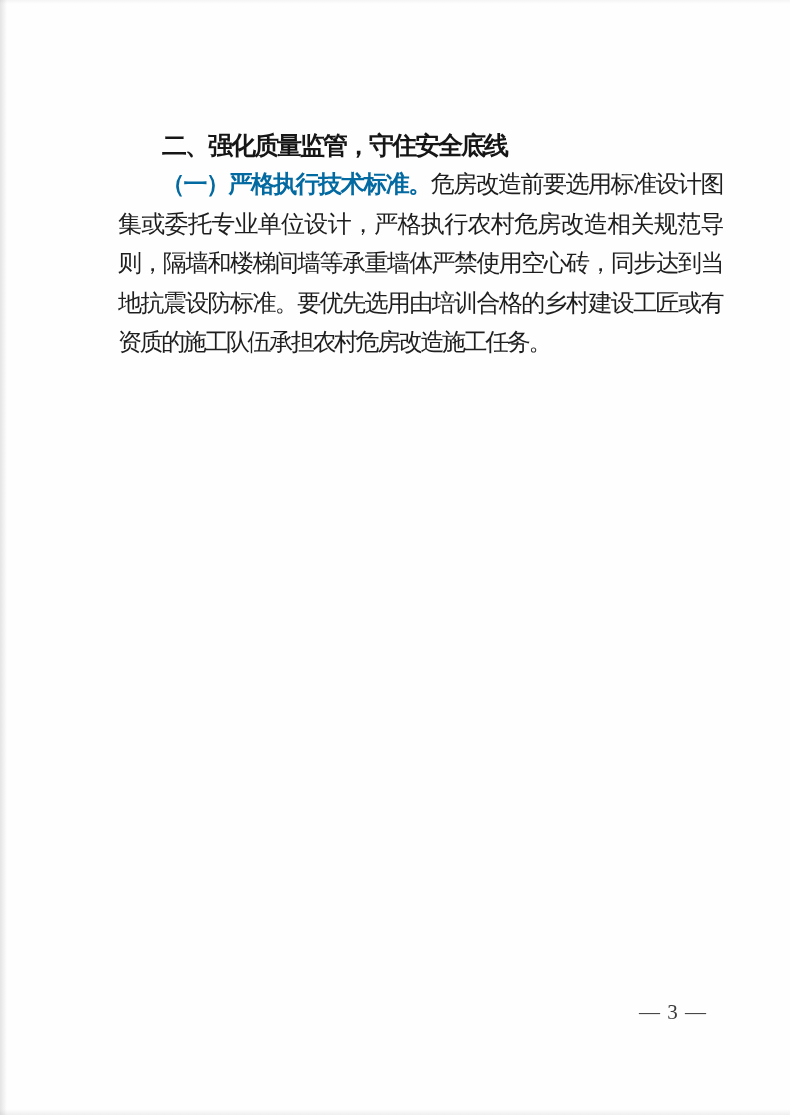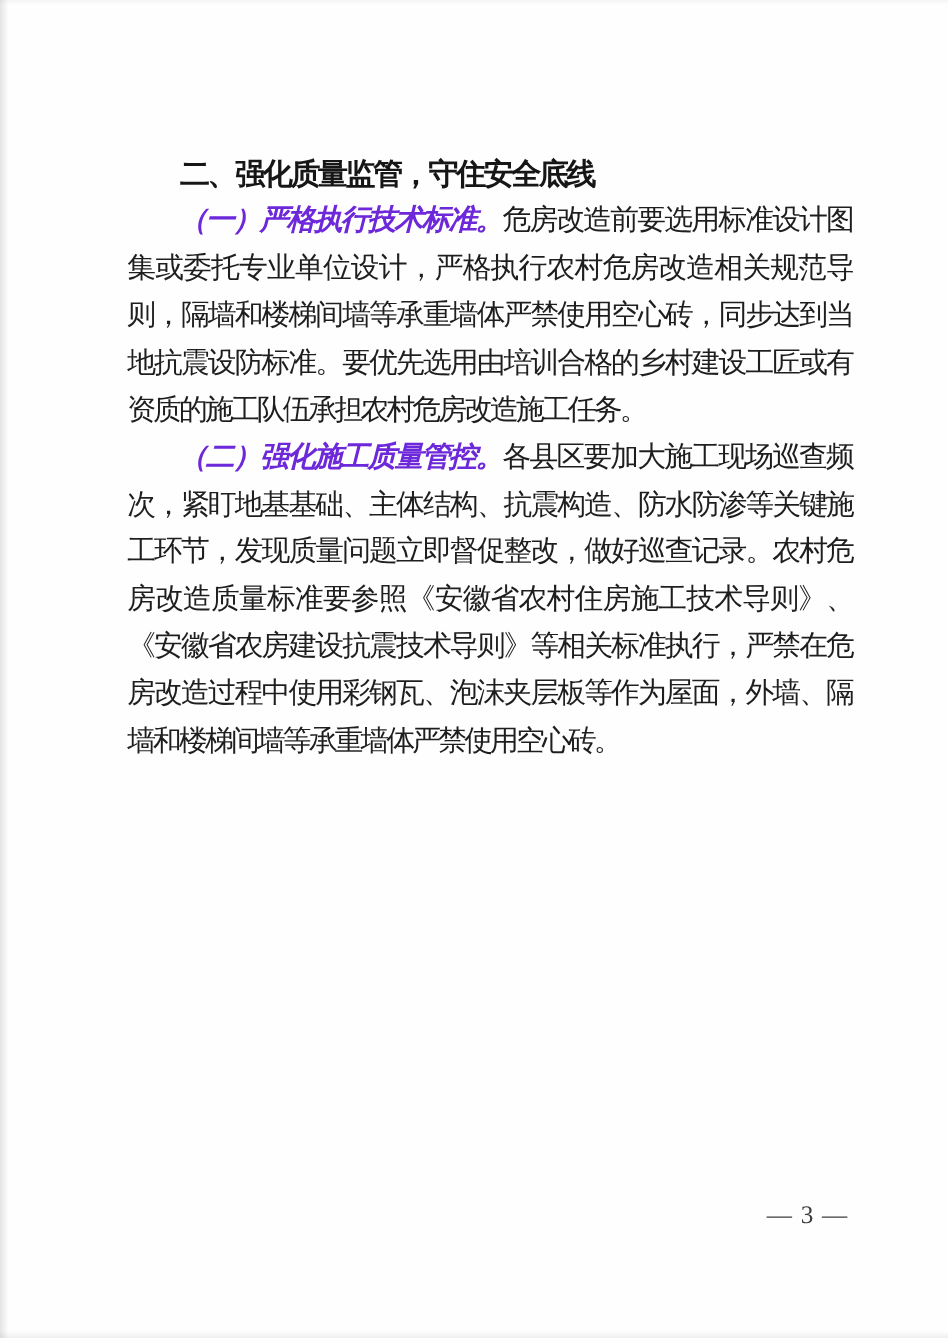--- a/index.html
+++ b/index.html
@@ -35,21 +35,21 @@
   }
   .edge-top {
     position: absolute;
     left: 0; top: 0;
     width: 100%; height: 4px;
     background: linear-gradient(to bottom, rgba(120,120,120,0.07), rgba(255,255,255,0));
     pointer-events: none;
   }
   .content {
     position: absolute;
-    left: 106px;
+    left: 118px;
     top: 126px;
     width: 604px;
     font-size: 24px;
     line-height: 39.4px;
     letter-spacing: -2.4px;
     text-align: justify;
     text-justify: inter-ideograph;
   }
   .sec-heading {
     margin: 0;
@@ -60,22 +60,21 @@
     text-indent: 44px;
     color: #161616;
     text-align: left;
   }
   .para {
     margin: 0;
     text-indent: 43px;
   }
   .para .lead {
     font-weight: 700;
-    color: #6d28d9;
-    font-style: italic;
+    color: #0369a1;
   }
   .page-number {
     position: absolute;
     top: 1000px;
     right: 83px;
     font-size: 21px;
     letter-spacing: 1px;
     color: #3c3c3c;
     font-family: "Liberation Serif", "DejaVu Serif", serif;
   }
@@ -87,21 +86,20 @@
   <div class="edge-top"></div>
   <div class="edge-left"></div>
   <div class="edge-bottom"></div>
 
   <div class="content">
 
     <h2 class="sec-heading">二、强化质量监管，守住安全底线</h2>
 
     <p class="para"><span class="lead">（一）严格执行技术标准。</span><span>危房改造前要选用标准设计图集或委托专业单位设计，严格执行农村危房改造相关规范导则，隔墙和楼梯间墙等承重墙体严禁使用空心砖，同步达到当地抗震设防标准。要优先选用由培训合格的乡村建设工匠或有资质的施工队伍承担农村危房改造施工任务。</span></p>
 
-    <p class="para"><span class="lead">（二）强化施工质量管控。</span><span>各县区要加大施工现场巡查频次，紧盯地基基础、主体结构、抗震构造、防水防渗等关键施工环节，发现质量问题立即督促整改，做好巡查记录。农村危房改造质量标准要参照《安徽省农村住房施工技术导则》、《安徽省农房建设抗震技术导则》等相关标准执行，严禁在危房改造过程中使用彩钢瓦、泡沫夹层板等作为屋面，外墙、隔墙和楼梯间墙等承重墙体严禁使用空心砖。</span></p>
 
 
 
 
   </div>
 
   <div class="page-number">— 3 —</div>
 </div>
 
 </body></html>

